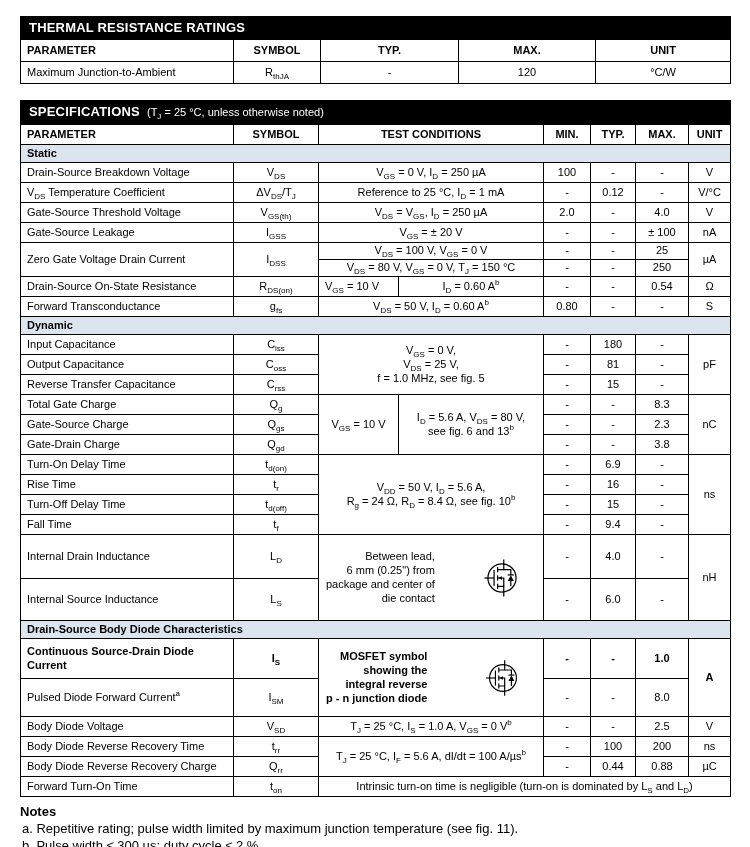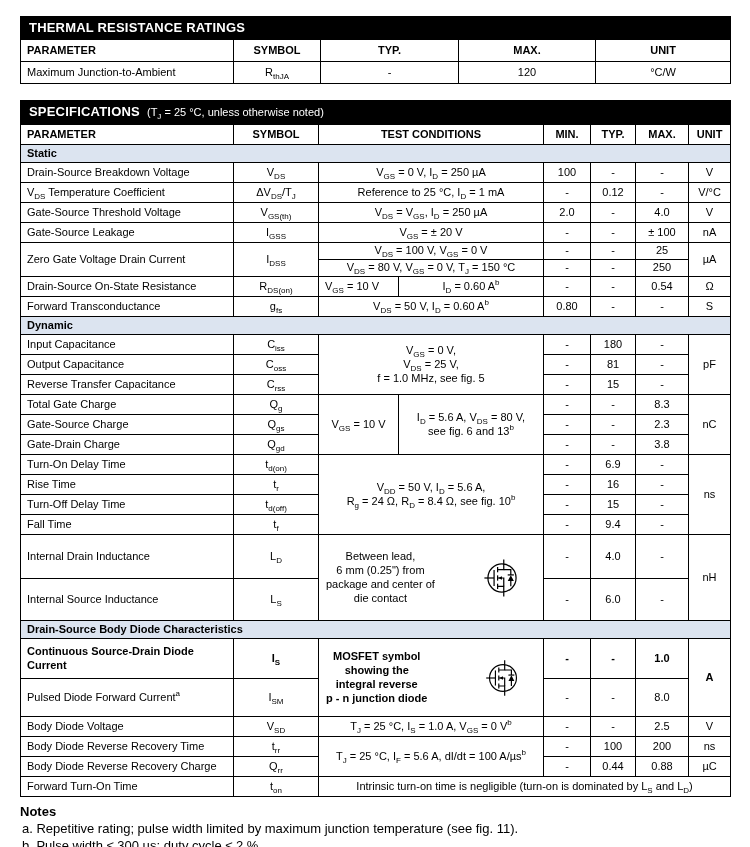--- a/index.html
+++ b/index.html
@@ -16,21 +16,21 @@
   .bar-sub{font-size:11px;margin-left:4px;font-weight:normal;}
   tr.section{height:18px;}
   tr.section td{background:#dce4f0;text-align:left;font-weight:bold;padding-left:6px;}
   sub,sup{font-size:8px;line-height:0;}
   tr.h17{height:17px;}
   tr.h44{height:44px;padding-left:17px;}
   tr.h42{height:42px;}
   tr.h40{height:40px;font-weight:bold;}
   tr.h38{height:38px;}
   .condflex{display:flex;align-items:center;justify-content:space-between;padding:1px 16px 1px 4px;}
-  .condtext{text-align:center;}
+  .condtext{text-align:right;}
   .spec-block{margin-top:16px;}
   .notes{margin-top:7px;width:710px;font-size:13px;}
   .notes-title{font-weight:bold;margin-bottom:2px;}
   .note-line{margin:2px 0 2px 2px;}
   svg.mosfet{flex:0 0 auto;}
 </style>
 </head>
 <body>
 
 <div class="page">

